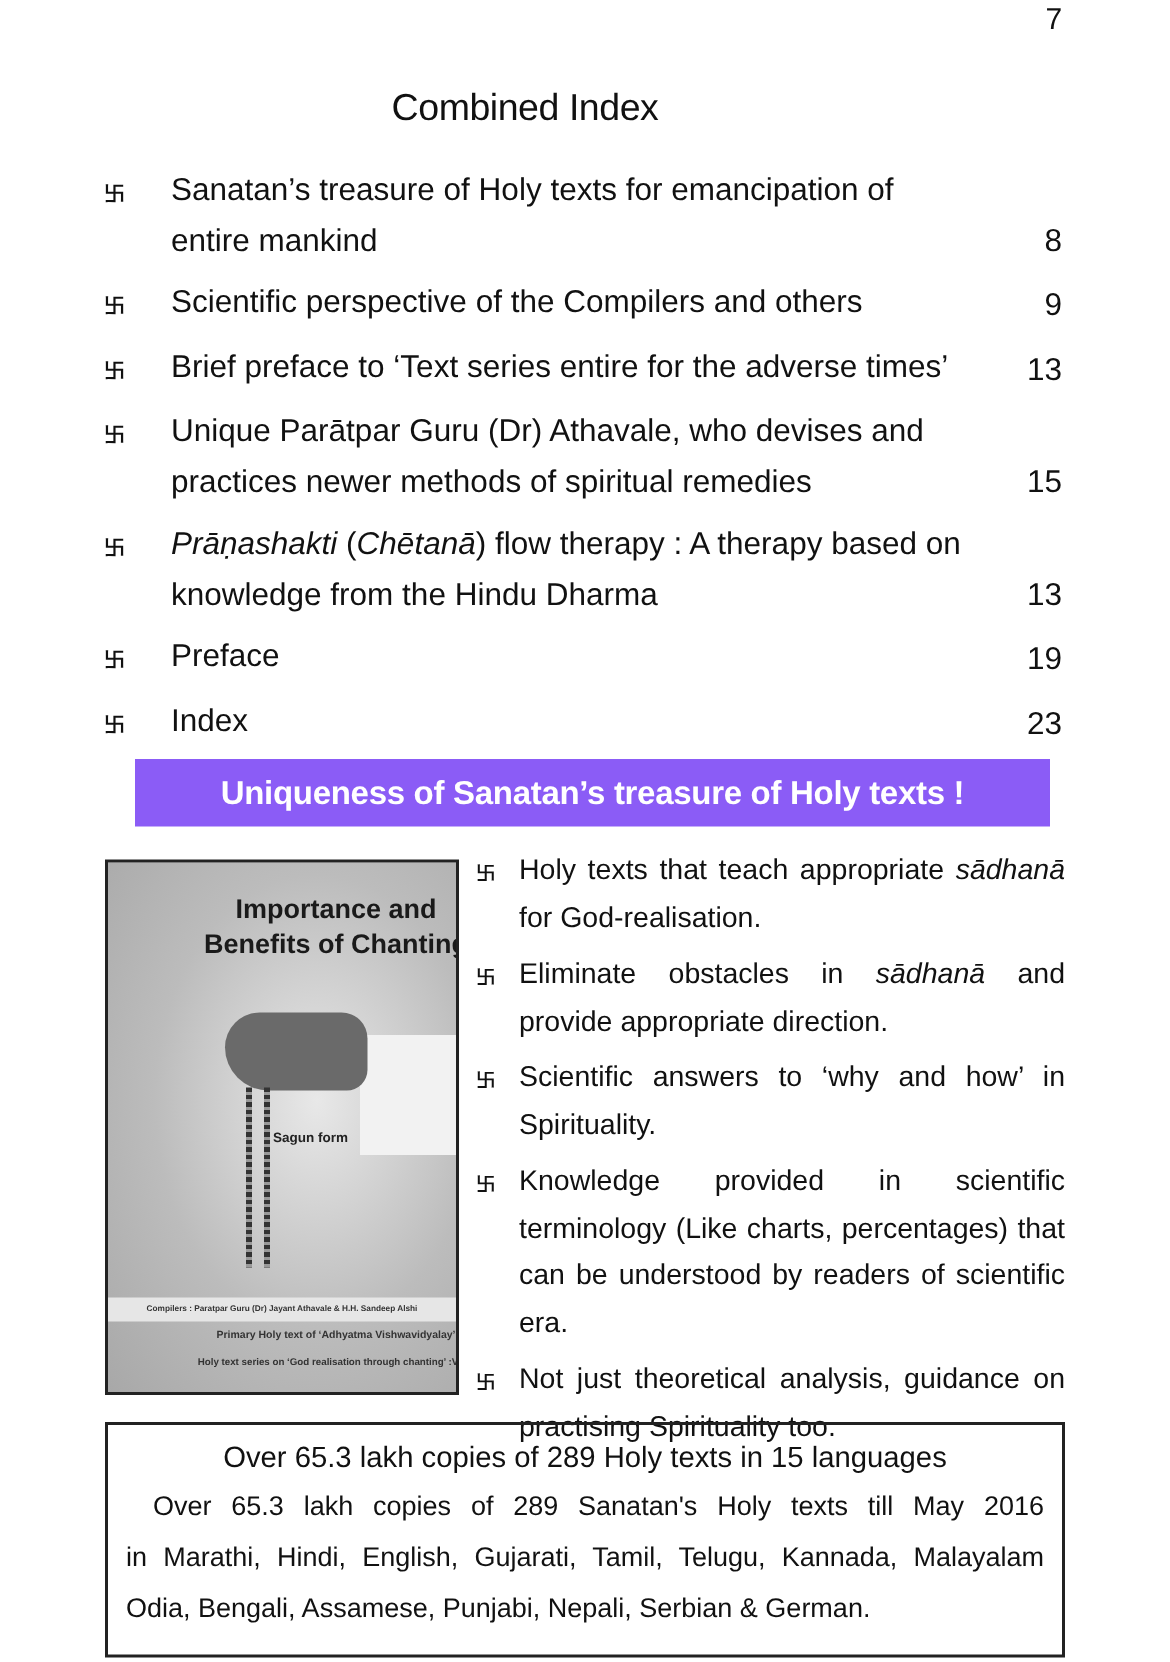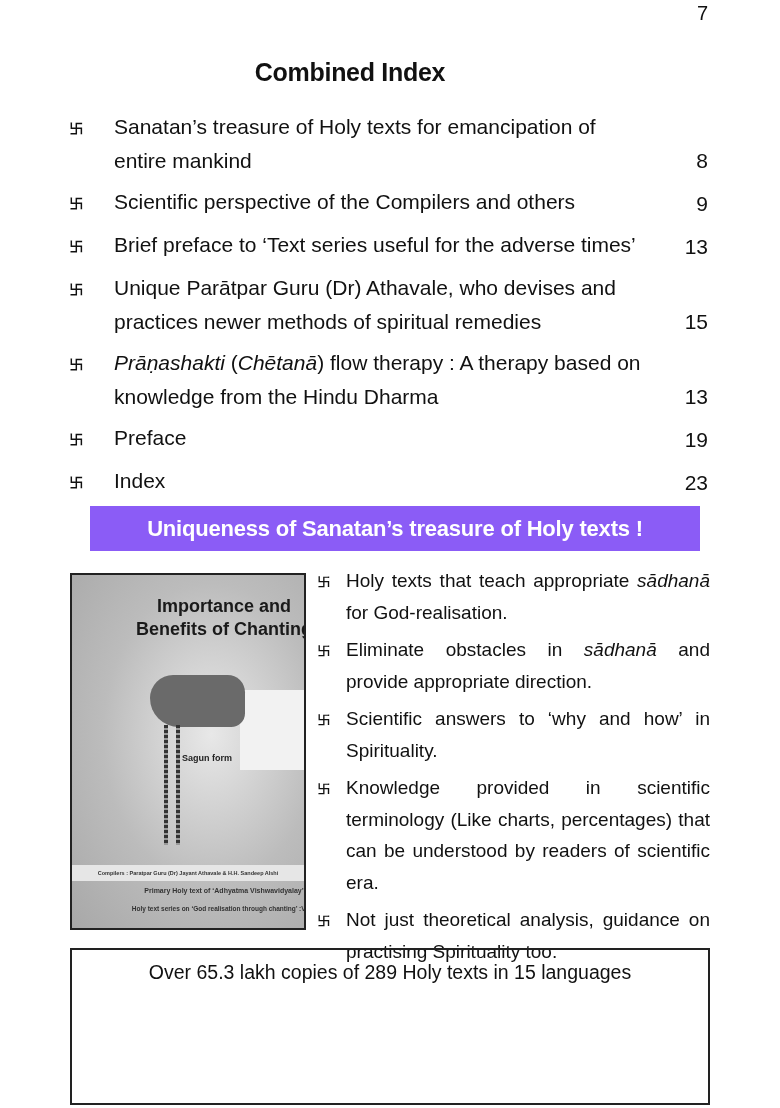--- a/index.html
+++ b/index.html
@@ -3,21 +3,21 @@
 <meta charset="utf-8">
 <style>
   html, body { margin: 0; padding: 0; }
   body {
     width: 780px; height: 1108px; background: #ffffff; color: #111;
     font-family: "Liberation Sans", sans-serif; position: relative; overflow: hidden;
   }
   .page-num { position: absolute; top: 2px; left: 697px; font-size: 20px; }
   .title {
     position: absolute; top: 58px; left: 0; width: 700px; text-align: center;
-    font-size: 25px; font-weight: bold; letter-spacing: -0.3px;
+    font-size: 25px; font-weight: normal; letter-spacing: -0.3px;
   }
   .toc { position: absolute; left: 70px; top: 110px; width: 642px; }
   .toc-item { position: relative; display: flex; font-size: 21px; line-height: 34px; margin-bottom: 7px; }
   .toc-item .bullet { width: 44px; flex: none; font-size: 13px; font-weight: bold; padding-top: 2px; }
   .toc-item .text { flex: 1; padding-right: 60px; }
   .toc-item .pg { position: absolute; right: 4px; bottom: 0; }
   .italic { font-style: italic; }
   .banner {
     position: absolute; left: 90px; top: 506px; width: 610px; height: 45px;
     background: #8b5cf6; color: #fff; font-weight: bold; font-size: 22px;
@@ -78,21 +78,21 @@
     <span class="text">Sanatan’s treasure of Holy texts for emancipation of entire mankind</span>
     <span class="pg">8</span>
   </div>
   <div class="toc-item">
     <span class="bullet">卐</span>
     <span class="text">Scientific perspective of the Compilers and others</span>
     <span class="pg">9</span>
   </div>
   <div class="toc-item">
     <span class="bullet">卐</span>
-    <span class="text" style="padding-right:44px">Brief preface to ‘Text series useful for the adverse times’</span>
+    <span class="text" style="padding-right:44px">Brief preface to ‘Text series entire for the adverse times’</span>
     <span class="pg">13</span>
   </div>
   <div class="toc-item">
     <span class="bullet">卐</span>
     <span class="text">Unique Parātpar Guru (Dr) Athavale, who devises and practices newer methods of spiritual remedies</span>
     <span class="pg">15</span>
   </div>
   <div class="toc-item">
     <span class="bullet">卐</span>
     <span class="text"><span class="italic">Prāṇashakti</span><span> (</span><span class="italic">Chētanā</span><span>) flow therapy : A therapy based on knowledge from the Hindu Dharma</span></span>
@@ -145,13 +145,18 @@
     <span class="text">Knowledge provided in scientific terminology (Like charts, percentages) that can be understood by readers of scientific era.</span>
   </div>
   <div class="u-item">
     <span class="bullet">卐</span>
     <span class="text">Not just theoretical analysis, guidance on practising Spirituality too.</span>
   </div>
 </div>
 
 <div class="stats-box">
   <div class="stats-title">Over 65.3 lakh copies of 289 Holy texts in 15 languages</div>
+  <div class="stats-body">
+    <span class="l1">Over 65.3 lakh copies of 289 Sanatan's Holy texts till May 2016</span>
+    <span class="l2">in Marathi, Hindi, English, Gujarati, Tamil, Telugu, Kannada, Malayalam</span>
+    <span>Odia, Bengali, Assamese, Punjabi, Nepali, Serbian &amp; German.</span>
+  </div>
 </div>
 
 </body></html>

